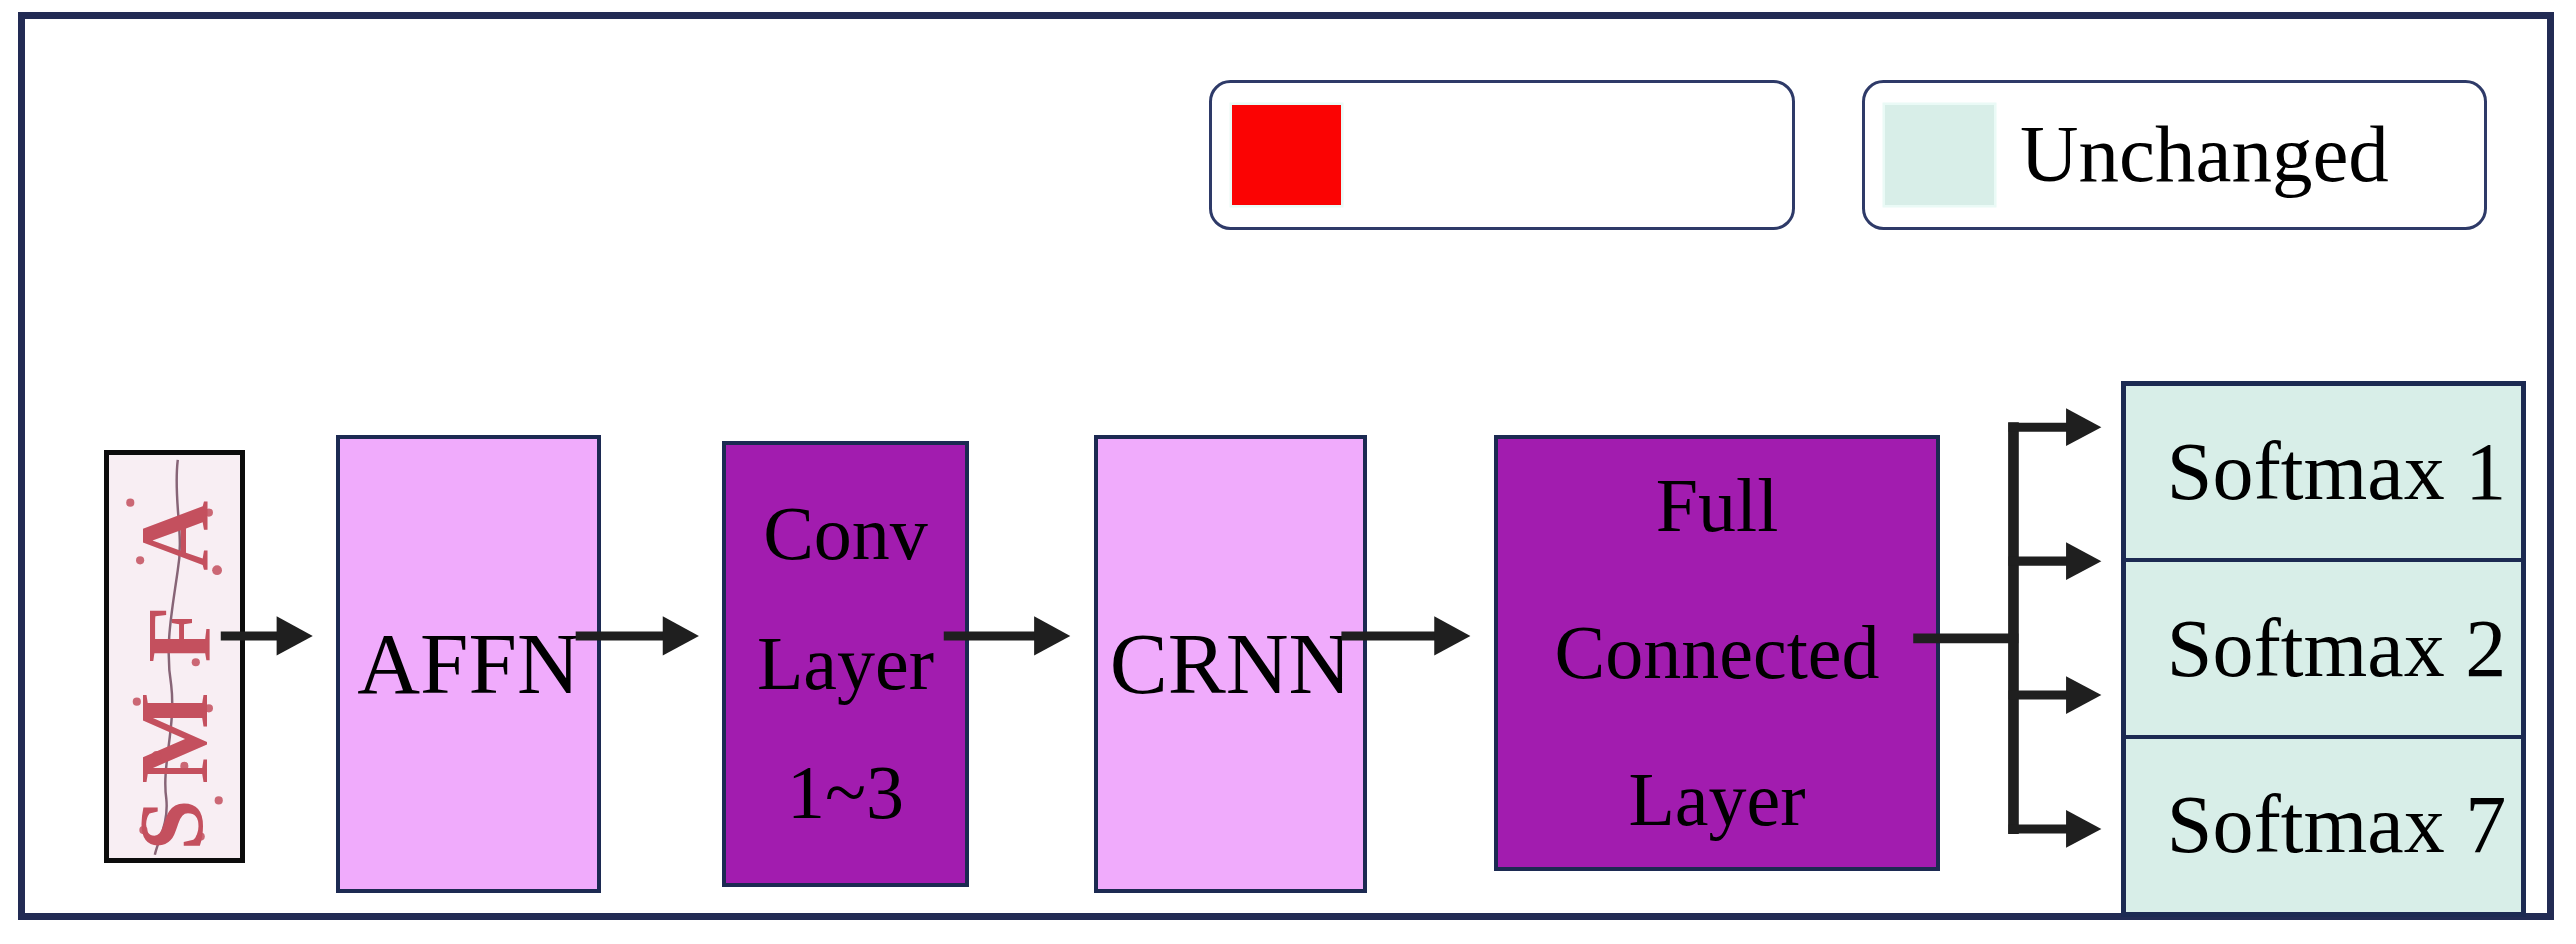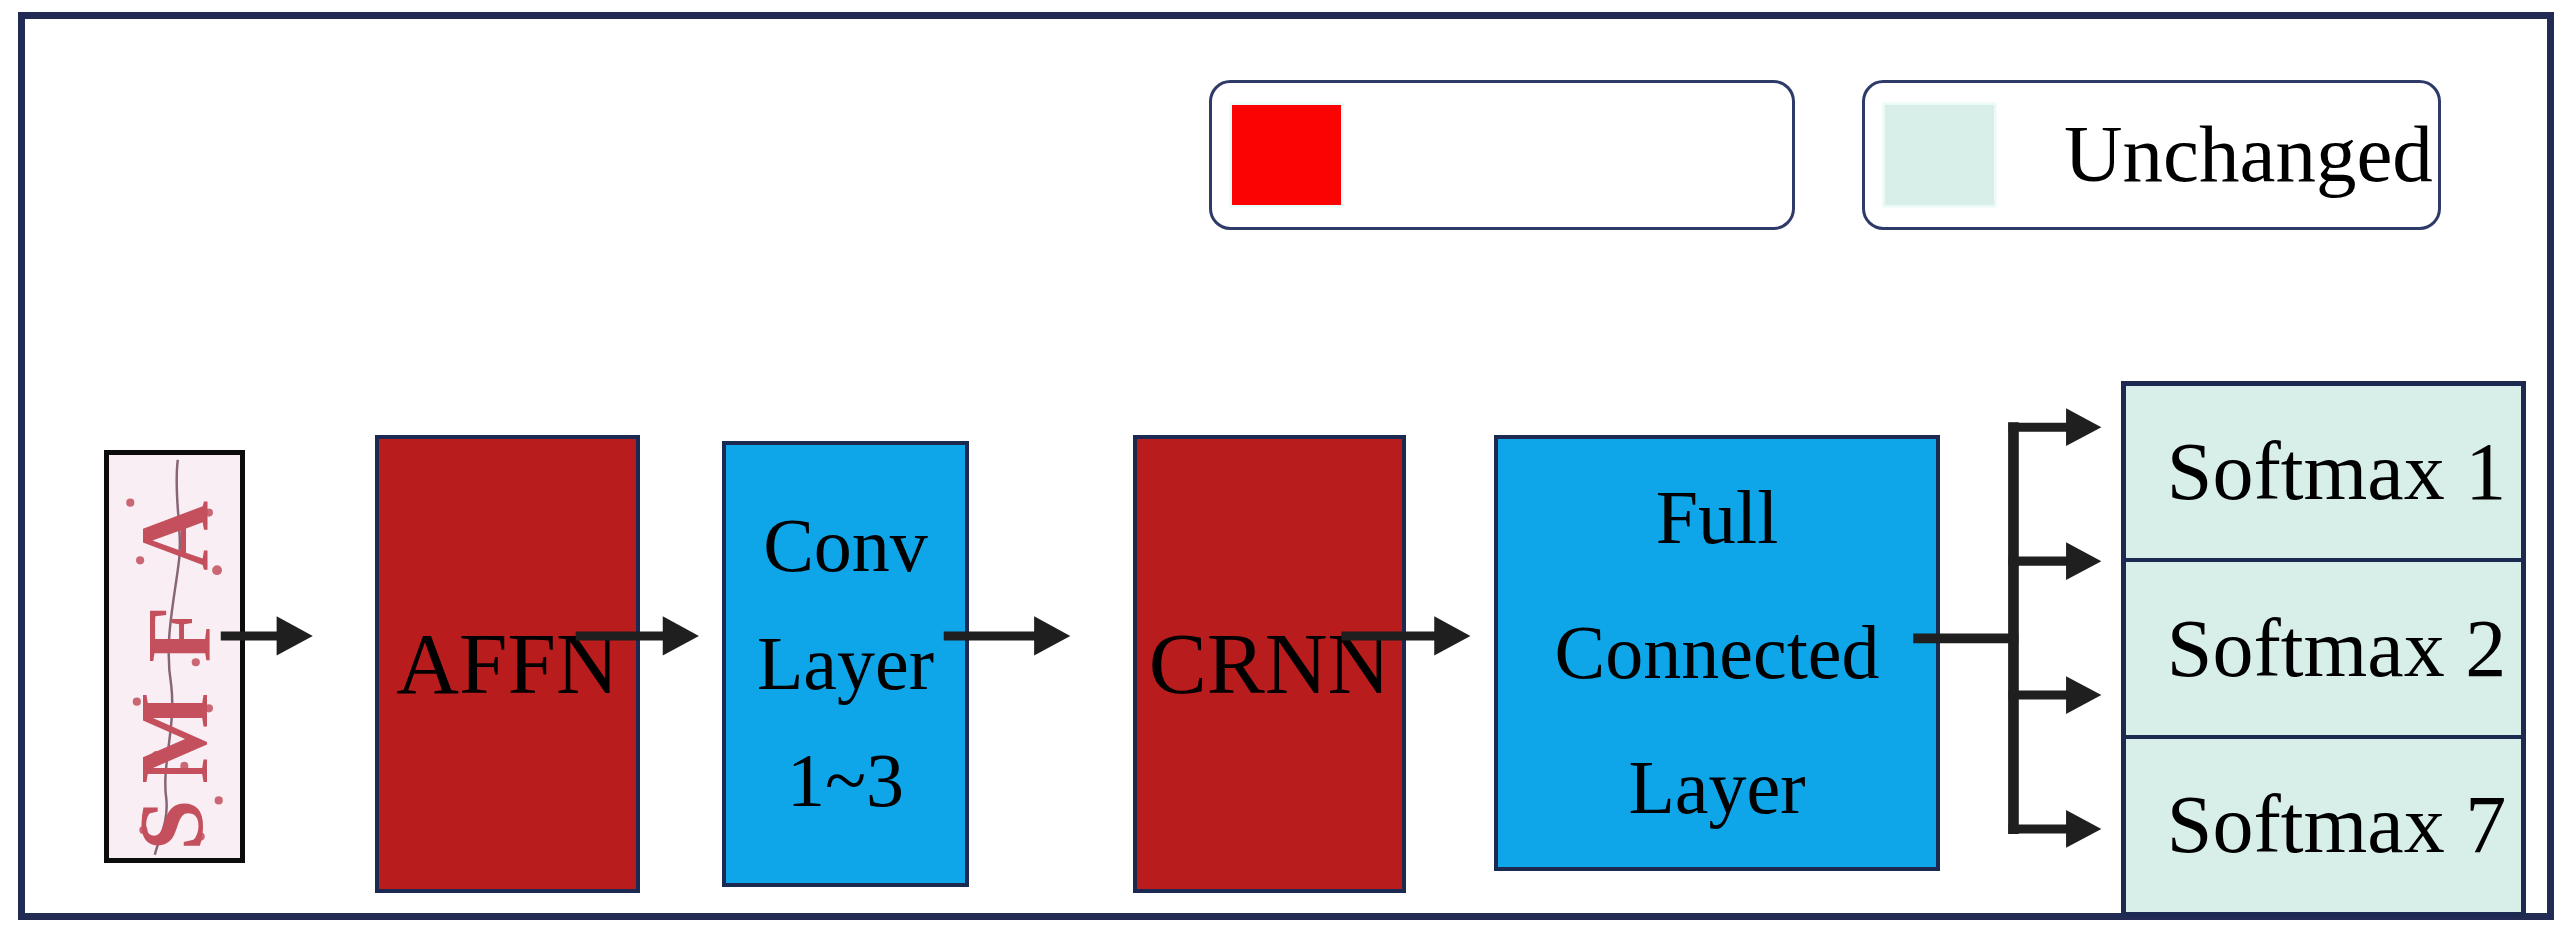--- a/index.html
+++ b/index.html
@@ -6,31 +6,31 @@
   body{width:2576px;height:944px;position:relative;overflow:hidden;
        font-family:"Liberation Serif","DejaVu Serif",serif;color:#000;}
 
   .frame{position:absolute;left:18px;top:11.5px;width:2536px;height:908px;
          border:7.4px solid #222b54;background:#fff;box-sizing:border-box;}
 
   
   .legend-box{position:absolute;height:150px;border:3.3px solid #2e3a68;border-radius:21.4px;
               background:#fff;box-sizing:border-box;display:flex;align-items:center;}
   .legend-changed{left:1184px;top:61px;width:586px;}
-  .legend-unchanged{left:1837px;top:61px;width:579px;gap:44px;}
+  .legend-unchanged{left:1837px;top:61px;width:625px;}
   .swatch{width:109px;height:100px;margin-left:20px;flex:0 0 auto;box-shadow:0 0 0 2.5px #eafaf6;}
   .swatch-red{background:#fb0303;}
   .swatch-mint{background:#d8eee8;}
   .legend-label{font-size:81px;line-height:1;margin-left:26px;white-space:nowrap;}
 
   
   .node{position:absolute;box-sizing:border-box;display:flex;flex-direction:column;
         align-items:center;justify-content:center;text-align:center;}
-  .node-red{background:#b91c1c;border:4.1px solid #1c2a52;margin-left:39px;}
-  .node-mint{background:#0ea5e9;border:4.1px solid #1c2a52;}
+  .node-red{background:#f0abfc;border:4.1px solid #1c2a52;}
+  .node-mint{background:#a21caf;border:4.1px solid #1c2a52;gap:12px;}
 
   .captcha{left:79px;top:431px;width:141px;height:413px;border:5px solid #0c0c0c;
            background:#f8eef3;}
   .captcha svg{display:block;width:100%;height:100%;}
 
   .affn{left:311px;top:416px;width:265px;height:458px;}
   .conv{left:697px;top:422px;width:247px;height:446px;}
   .crnn{left:1069px;top:416px;width:273px;height:458px;}
   .fc{left:1469px;top:416px;width:446px;height:436px;}
 

